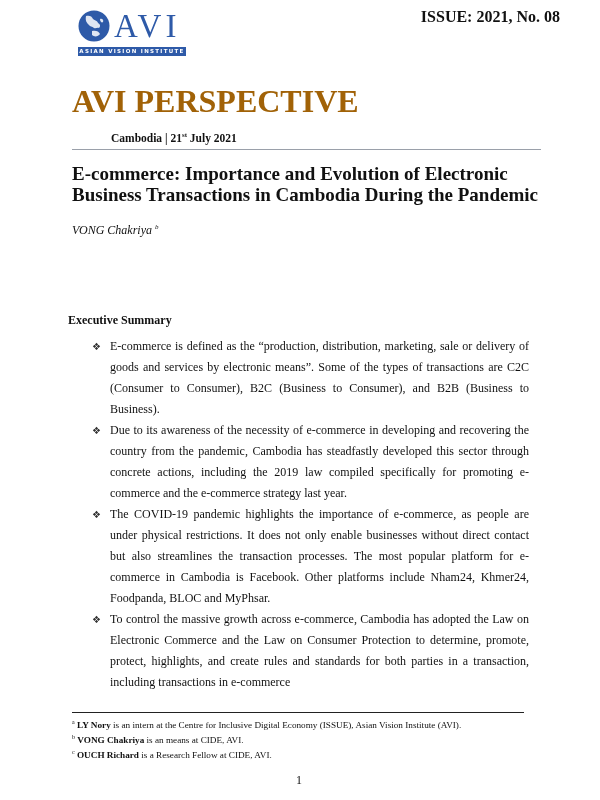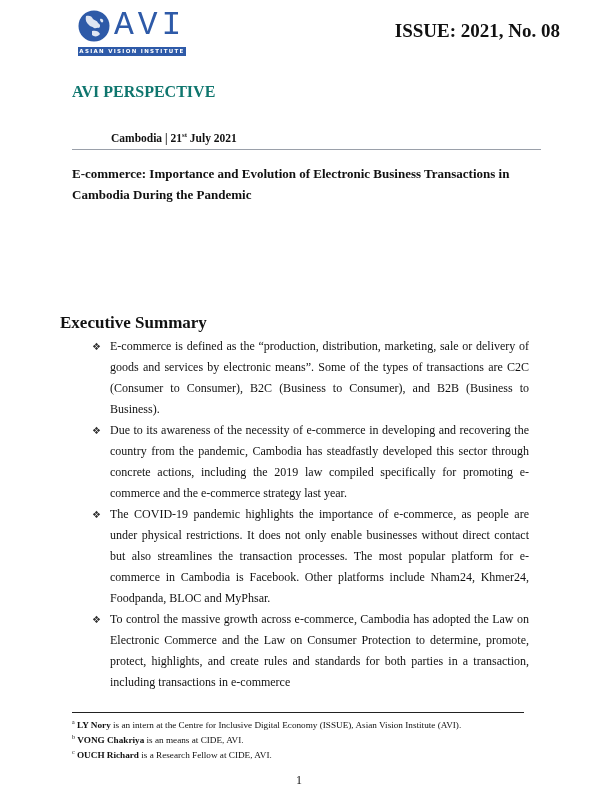--- a/index.html
+++ b/index.html
@@ -5,35 +5,35 @@
   html, body { margin: 0; padding: 0; }
   body {
     width: 600px; height: 800px; background: #ffffff; position: relative; overflow: hidden;
     font-family: "Liberation Serif", "DejaVu Serif", serif; color: #111;
   }
   .abs { position: absolute; }
 
   
   .logo { left: 78px; top: 10px; width: 118px; height: 46px; }
   .logo-globe { position: absolute; left: 0; top: 0; width: 32px; height: 32px; }
-  .logo-letters { position: absolute; left: 36px; top: -4px; font-size: 33px; color: #2e5aa8; letter-spacing: 4px; font-family: Liberation Mono, monospace; line-height: 40px; }
+  .logo-letters { position: absolute; left: 36px; top: -4px; font-size: 33px; color: #2e5aa8; letter-spacing: 4px; font-family: Liberation Serif, serif; line-height: 40px; }
   .logo-bar { position: absolute; left: 0; top: 37px; width: 108px; height: 9px; background: #2e5aa8; color: #fff; font-family: "DejaVu Sans", sans-serif; font-size: 5.5px; font-weight: bold; letter-spacing: 1.3px; text-align: center; line-height: 9px; }
 
-  .issue { right: 40px; top: 20px; font-size: 19px; font-weight: bold; text-align: right; }
+  .issue { right: 40px; top: 8px; font-size: 16px; font-weight: bold; text-align: right; }
 
-  .doc-title { left: 72px; top: 83px; font-size: 16px; font-weight: bold; color: #0f766e; }
+  .doc-title { left: 72px; top: 83px; font-size: 32px; font-weight: bold; color: #a16207; }
   .subline { left: 72px; top: 131px; font-size: 11.5px; font-weight: bold; margin-left: 39px; }
   .subline sup { font-size: 7px; }
   .hr-top { left: 72px; top: 149px; width: 469px; height: 1px; background: #9aa0aa; }
 
-  .article-title { left: 72px; top: 163px; width: 470px; font-size: 13px; font-weight: bold; line-height: 21px; }
+  .article-title { left: 72px; top: 163px; width: 470px; font-size: 19px; font-weight: bold; line-height: 21px; }
   .authors { left: 72px; top: 217px; font-size: 12px; font-style: italic; line-height: 21px; }
   .authors sup { font-size: 7px; }
 
-  .section-head { left: 60px; top: 313px; font-size: 17px; font-weight: bold; }
+  .section-head { left: 68px; top: 313px; font-size: 12px; font-weight: bold; }
 
   .bullets { left: 92px; top: 336px; width: 437px; margin: 0; padding: 0; list-style: none; }
   .bullets li { position: relative; padding-left: 18px; font-size: 12px; line-height: 21px; text-align: justify; }
   .bullet-mark { position: absolute; left: 0; top: 0; font-size: 10px; color: #333; }
 
   .hr-foot { left: 72px; top: 712px; width: 452px; height: 1px; background: #222; }
   .footnotes { left: 72px; top: 716px; font-size: 9.2px; line-height: 12px; }
   .footnotes sup { font-size: 6px; }
   .footnotes b { font-weight: bold; }
   .page-num { left: 296px; top: 773px; font-size: 12px; }
@@ -59,20 +59,21 @@
   <span>Cambodia</span>
   <span>|</span>
   <span>21</span><sup>st</sup>
   <span>July 2021</span>
 </div>
 <div class="abs hr-top"></div>
 
 <div class="abs article-title">E-commerce: Importance and Evolution of Electronic Business Transactions in Cambodia During the Pandemic</div>
 
 <div class="abs authors">
+  <div><span>VONG Chakriya</span> <sup>b</sup><span></span></div>
 </div>
 
 <div class="abs section-head">Executive Summary</div>
 
 <ul class="abs bullets">
   <li><span class="bullet-mark">❖</span><span>E-commerce is defined as the “production, distribution, marketing, sale or delivery of goods and services by electronic means”. Some of the types of transactions are C2C (Consumer to Consumer), B2C (Business to Consumer), and B2B (Business to Business).</span></li>
   <li><span class="bullet-mark">❖</span><span>Due to its awareness of the necessity of e-commerce in developing and recovering the country from the pandemic, Cambodia has steadfastly developed this sector through concrete actions, including the 2019 law compiled specifically for promoting e-commerce and the e-commerce strategy last year.</span></li>
   <li><span class="bullet-mark">❖</span><span>The COVID-19 pandemic highlights the importance of e-commerce, as people are under physical restrictions. It does not only enable businesses without direct contact but also streamlines the transaction processes. The most popular platform for e-commerce in Cambodia is Facebook. Other platforms include Nham24, Khmer24, Foodpanda, BLOC and MyPhsar.</span></li>
   <li><span class="bullet-mark">❖</span><span>To control the massive growth across e-commerce, Cambodia has adopted the Law on Electronic Commerce and the Law on Consumer Protection to determine, promote, protect, highlights, and create rules and standards for both parties in a transaction, including transactions in e-commerce</span></li>
 </ul>

